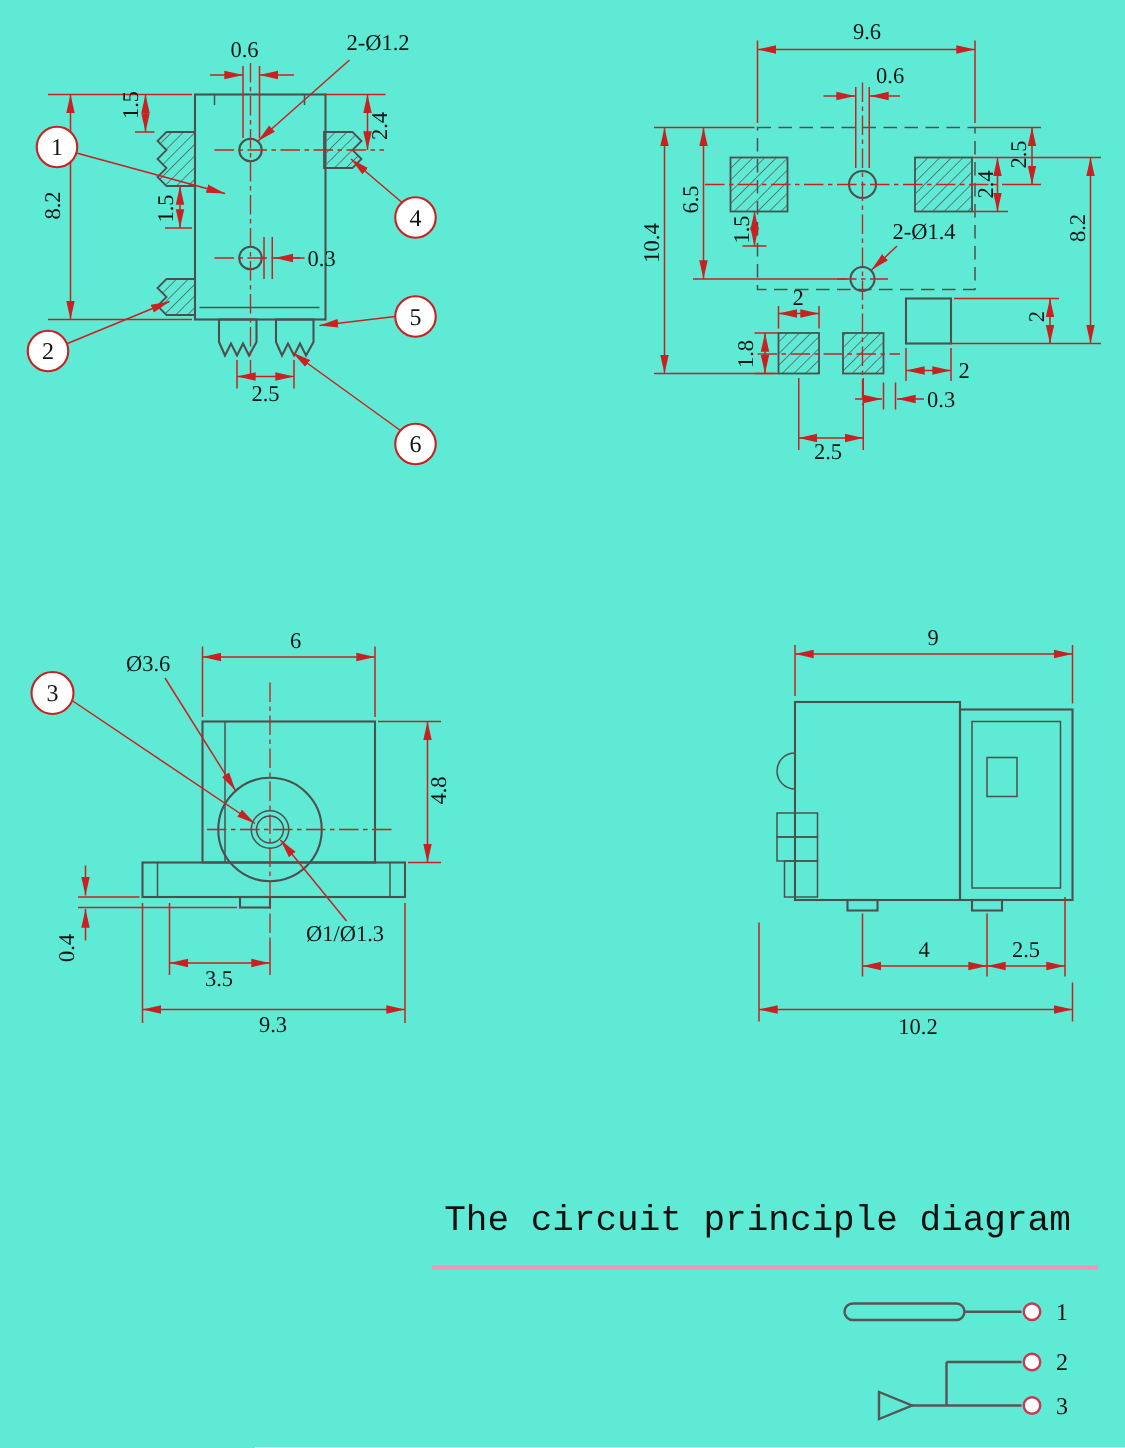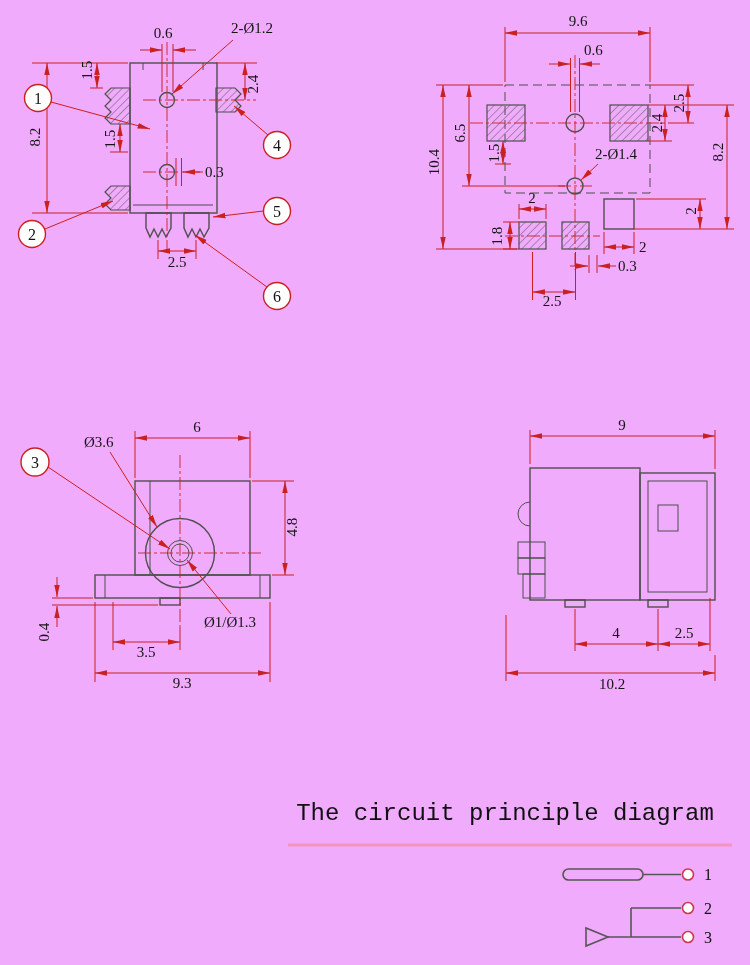--- a/index.html
+++ b/index.html
@@ -1,16 +1,16 @@
 <!DOCTYPE html>
 <html><head>
 <meta charset="utf-8">
 <style>
   html,body{margin:0;padding:0;background:#ffffff;}
-  .stage{width:750px;height:965px;position:relative;background:#f0abfc;overflow:hidden;}
+  .stage{width:750px;height:965px;position:relative;background:#5eead4;overflow:hidden;}
   svg{display:block;}
   .part{stroke:#4f4f4f;stroke-width:1.4;fill:none;stroke-linejoin:miter;}
   .partthin{stroke:#4f4f4f;stroke-width:1;fill:none;}
   .hatched{stroke:#4f4f4f;stroke-width:1.2;}
   .dashed{stroke-dasharray:9 5;}
   .dim{stroke:#c92121;stroke-width:1;fill:none;}
   .cl{stroke:#c92121;stroke-width:0.9;fill:none;stroke-dasharray:13 3 3 3;}
   .dt{font-family:"Liberation Serif","DejaVu Serif",serif;font-size:15px;fill:#141414;}
   .bt{font-family:"Liberation Serif","DejaVu Serif",serif;font-size:16px;fill:#141414;}
   .balloon{stroke:#c92121;stroke-width:1.4;fill:#ffffff;}

